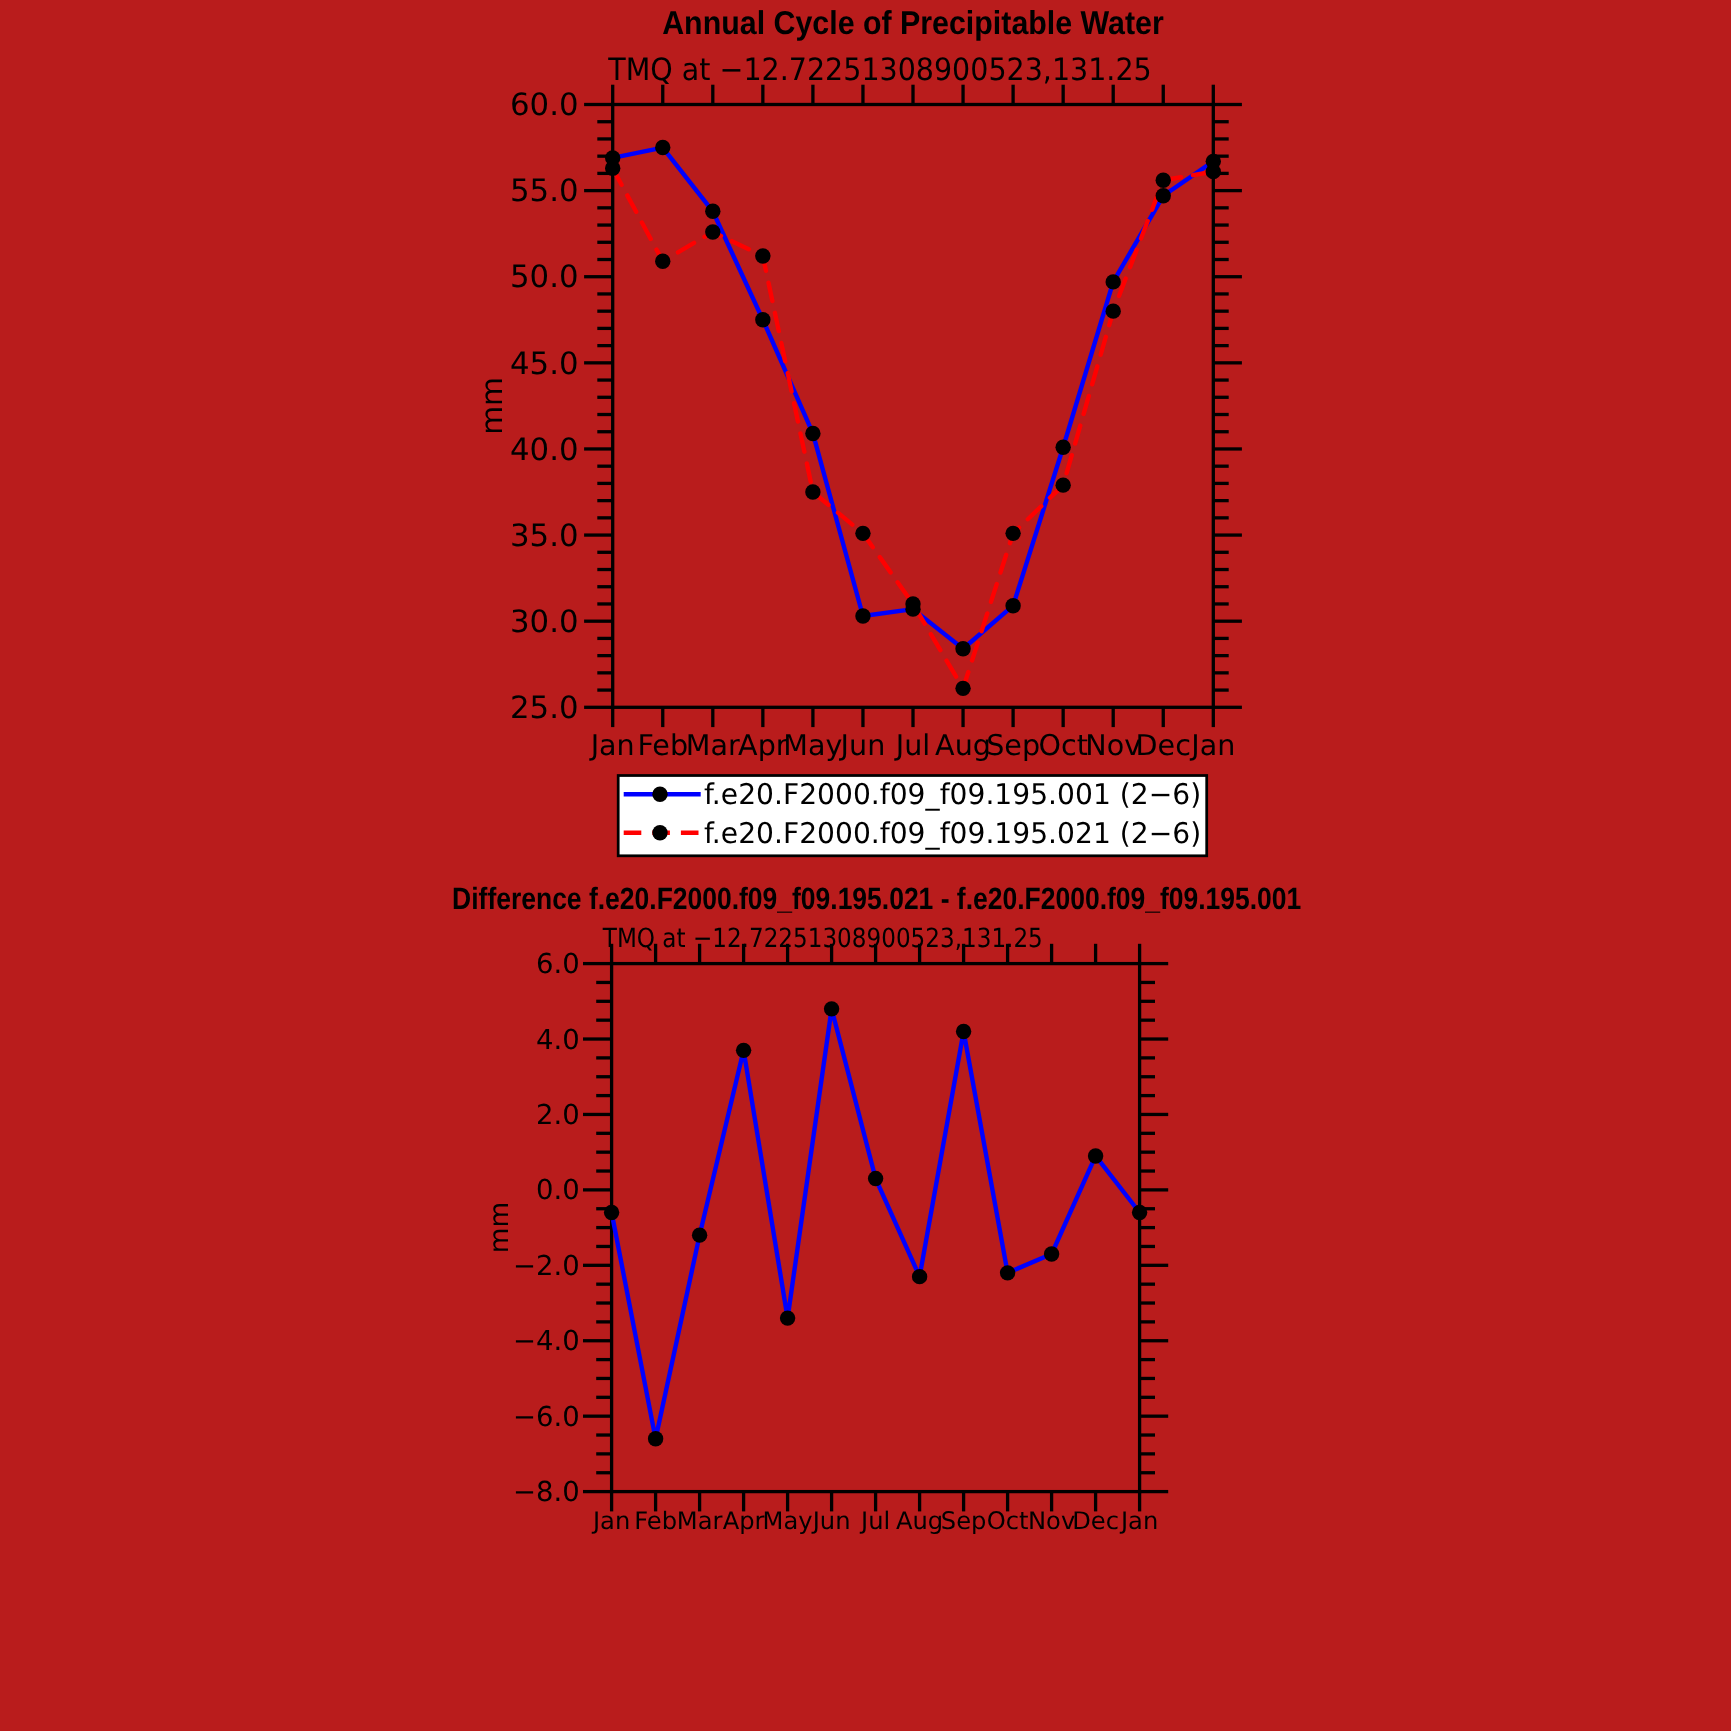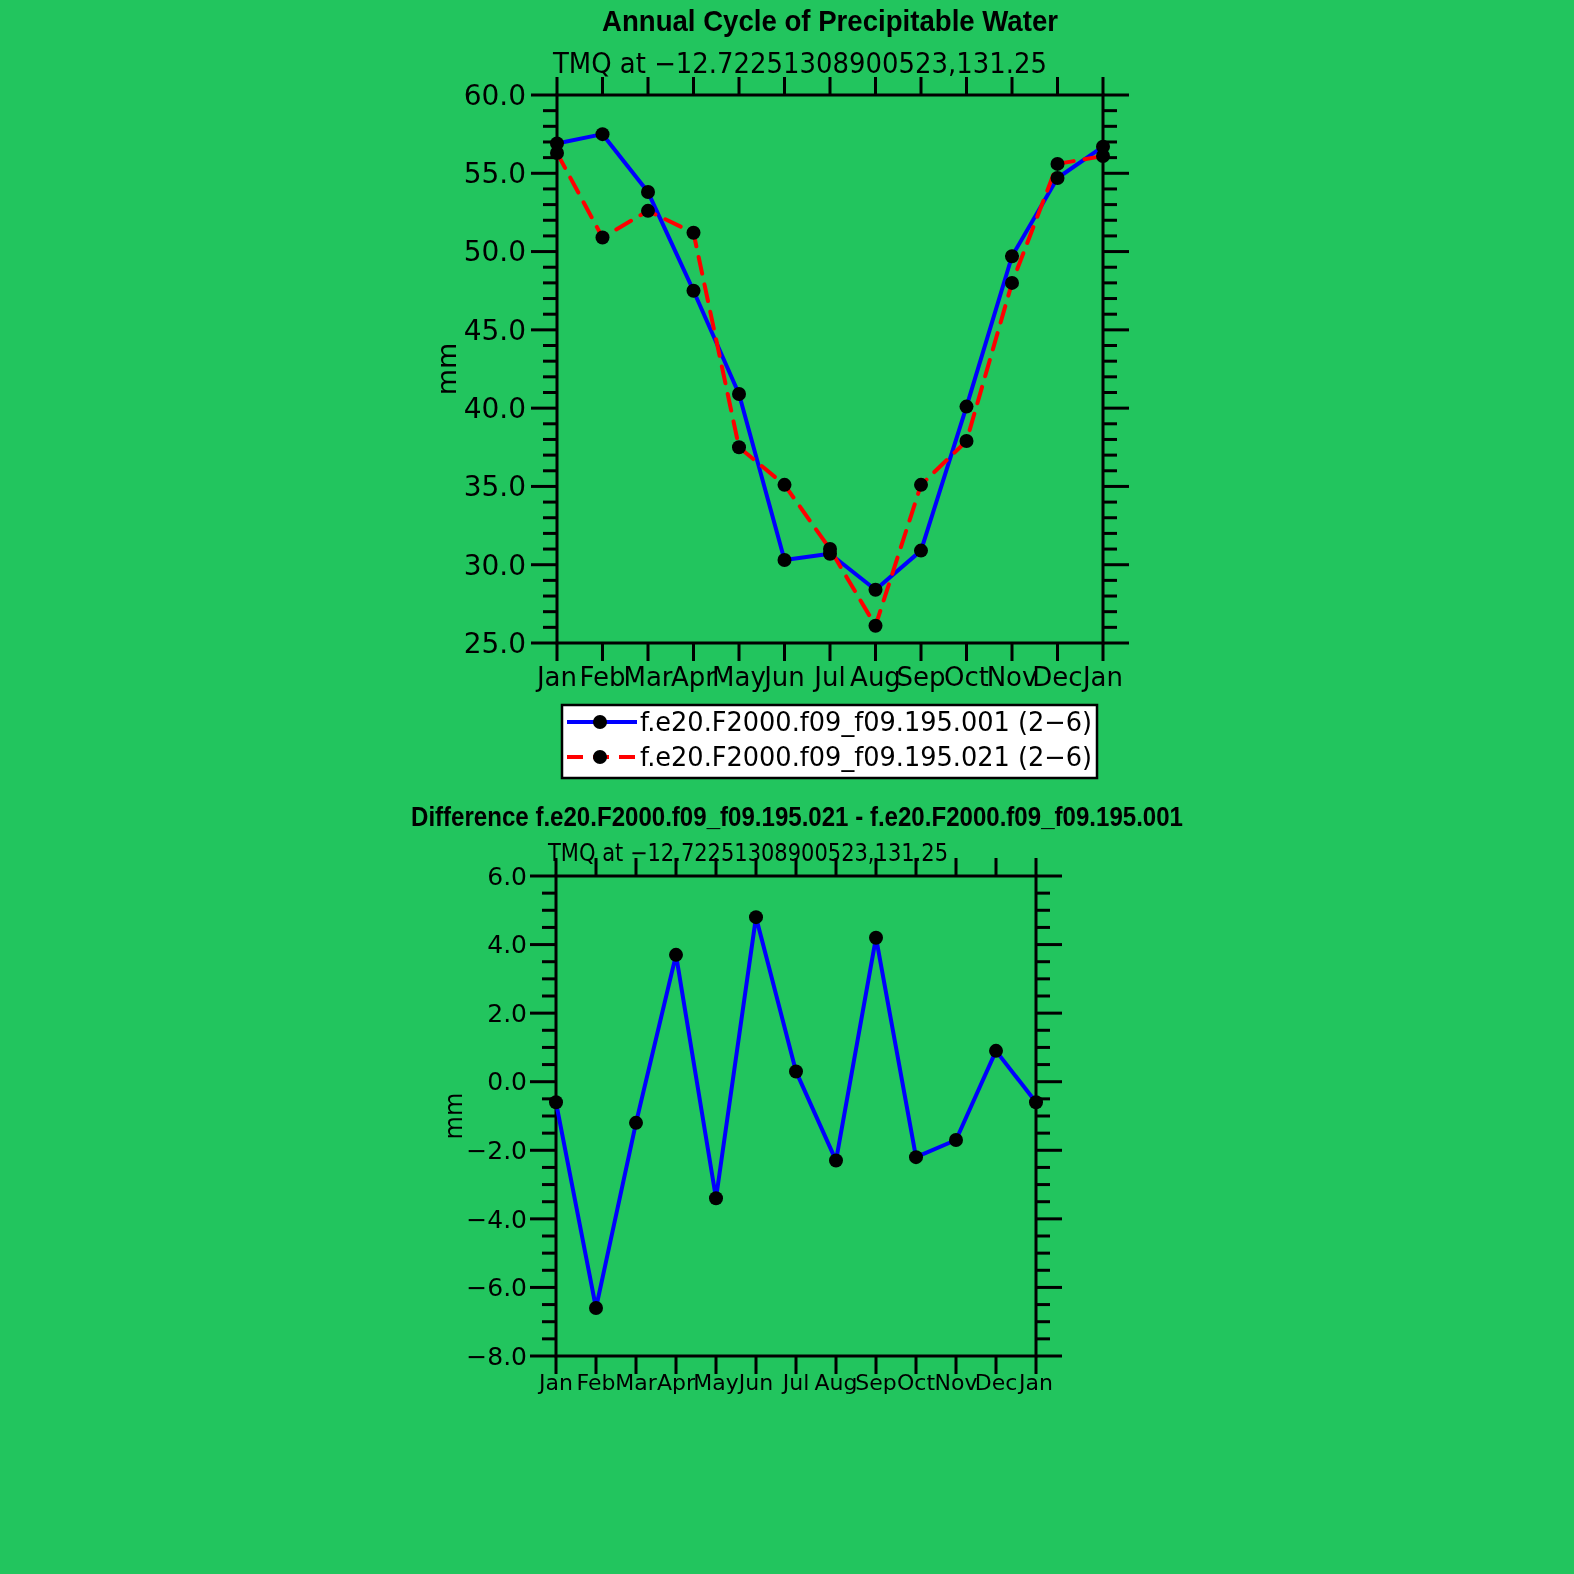--- a/index.html
+++ b/index.html
@@ -1,16 +1,16 @@
 <!DOCTYPE html>
 <html><head>
 <meta charset="utf-8">
 <style>
   html,body{margin:0;padding:0;background:#ffffff;}
-  #page{position:relative;width:1574px;height:1574px;background:#22c55e;overflow:hidden;}
+  #page{position:relative;width:1574px;height:1574px;background:#b91c1c;overflow:hidden;}
   svg{position:absolute;left:0;top:0;}
   .t-title{font-family:"Liberation Sans",sans-serif;font-weight:bold;fill:#000000;}
   .t-plain{font-family:"DejaVu Sans",sans-serif;fill:#000000;}
 </style>
 </head>
 <body>
 
 <div id="page">
   <svg id="fig" width="1574" height="1574" viewBox="0 0 1574 1574">
 

